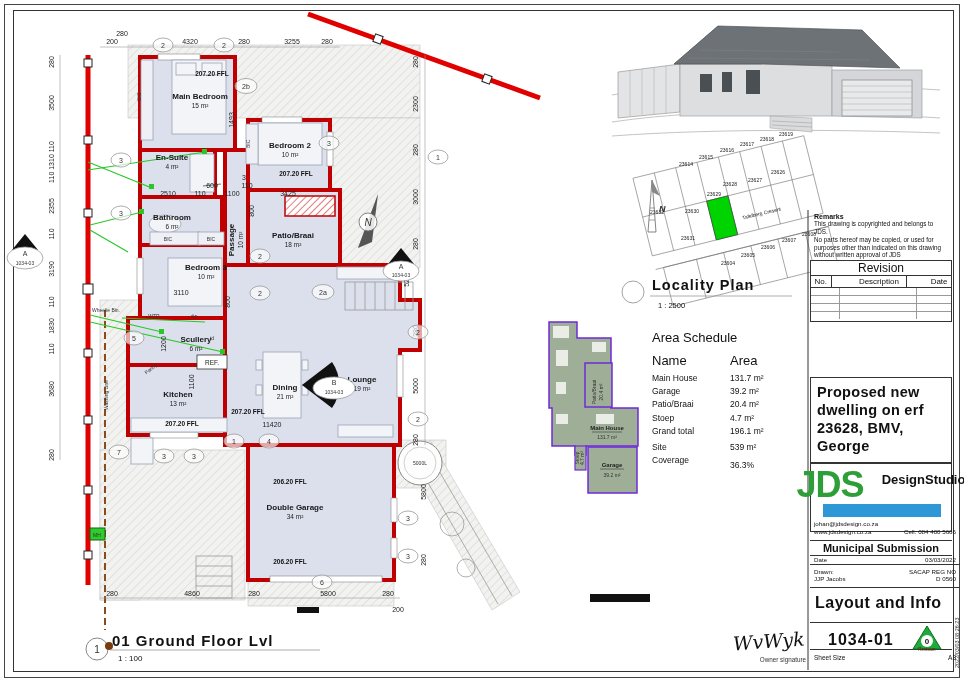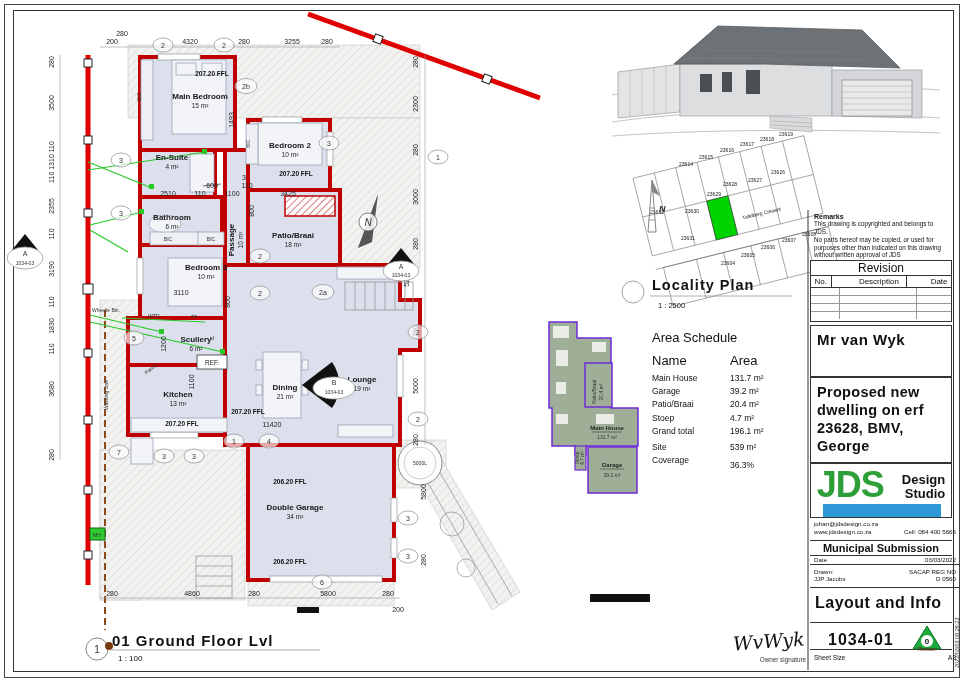--- a/index.html
+++ b/index.html
@@ -24,21 +24,21 @@
   .rev-title{font-size:12px;text-align:center;border-bottom:1px solid #333;}
   .rev-head{display:flex;font-size:8px;border-bottom:1px solid #333;gap:20px;}
   .rev-head span{border-right:1px solid #333;text-align:center;padding:1px 0;}
   .rev-row{display:flex;height:7px;border-bottom:1px solid #999;}
   .rev-row span{border-right:1px solid #999;}
   .c1{width:28px;} .c2{width:78px;} .c3{width:34px;border-right:none!important;}
   .client{font-size:15px;font-weight:bold;padding:5px 6px;letter-spacing:0.5px;}
   .project{font-size:14.5px;font-weight:bold;padding:5px 6px;line-height:1.25;white-space:pre-line;letter-spacing:0.3px;}
   .logo-wrap{display:flex;justify-content:center;align-items:flex-start;padding-top:5px;}
   .logo-jds{font-size:36px;font-weight:bold;line-height:0.9;letter-spacing:-1px;}
-  .logo-side{display:flex;flex-direction:column;font-size:13px;font-weight:bold;line-height:1.05;margin-left:18px;margin-top:4px;align-items:flex-end;}
+  .logo-side{display:flex;flex-direction:row;font-size:13px;font-weight:bold;line-height:1.05;margin-left:18px;margin-top:4px;}
   .logo-bar{position:absolute;left:12px;top:40px;width:118px;height:13px;}
   .contact{font-size:6.2px;line-height:1.35;padding:2px 4px;}
   .muni{font-size:11px;font-weight:bold;text-align:center;border-top:1px solid #333;border-bottom:1px solid #333;padding:1px 0;}
   .kv{display:flex;justify-content:space-between;font-size:6.2px;padding:1px 4px;border-bottom:1px solid #333;}
   .drawn{display:flex;justify-content:space-between;font-size:6.2px;padding:1px 4px;border-bottom:1px solid #333;}
   .sheet-title{font-size:16px;font-weight:bold;padding:8px 5px;letter-spacing:0.5px;}
   .drawing-no{font-size:16px;font-weight:bold;letter-spacing:1px;padding:8px 0 0 18px;}
   .sheet-size{display:flex;justify-content:space-between;font-size:6.5px;padding:2px 4px;}
   .foot-title{font-size:15px;font-weight:bold;letter-spacing:1px;}
   .foot-scale{font-size:8px;}
@@ -541,28 +541,27 @@
         <span class="c2"></span>
         <span class="c3"></span>
       </div>
     <div class="rev-row" style="border-bottom:none;">
         <span class="c1"></span>
         <span class="c2"></span>
         <span class="c3"></span>
       </div>
   </div>
 
-  <div class="abs box col client" style="top:325px;height:52px;">Mr van Wyk</div>
 
   <div class="abs box col project" style="top:377px;height:86px;">Proposed new
 dwelling on erf
 23628, BMV,
 George</div>
 
-  <div class="abs box col" style="top:463px;height:55px;">
+  <div class="abs box col" style="top:463px;height:69px;">
     <div class="logo-wrap">
       <span class="logo-jds" style="color:#2e9e38;">JDS</span>
       <span class="logo-side">
         <span>Design</span>
         <span>Studio</span>
       </span>
     </div>
     <div class="logo-bar" style="background:#2e97d5;"></div>
   </div>
 

